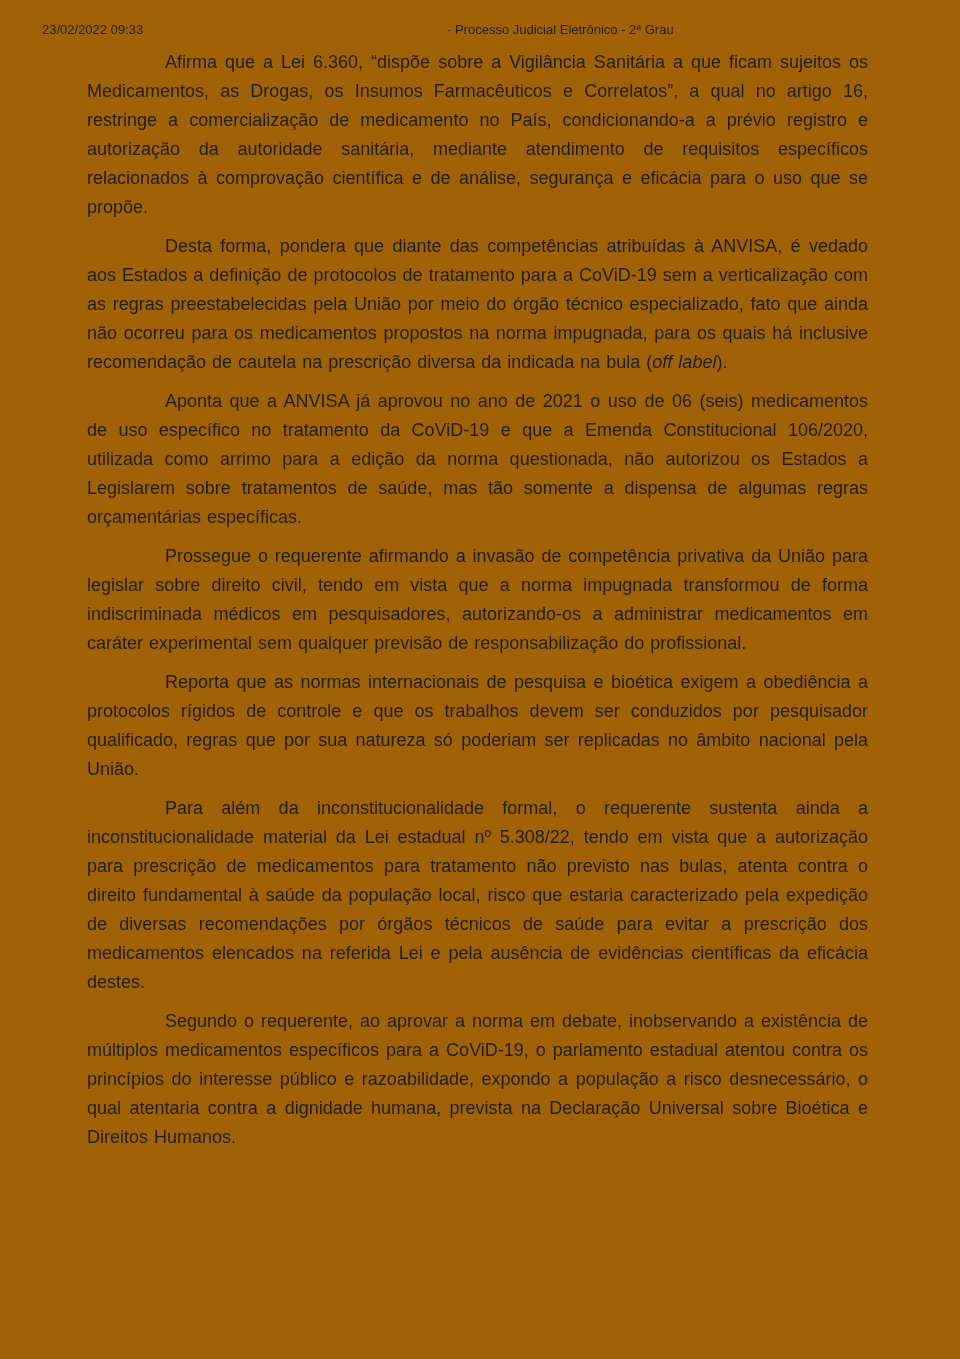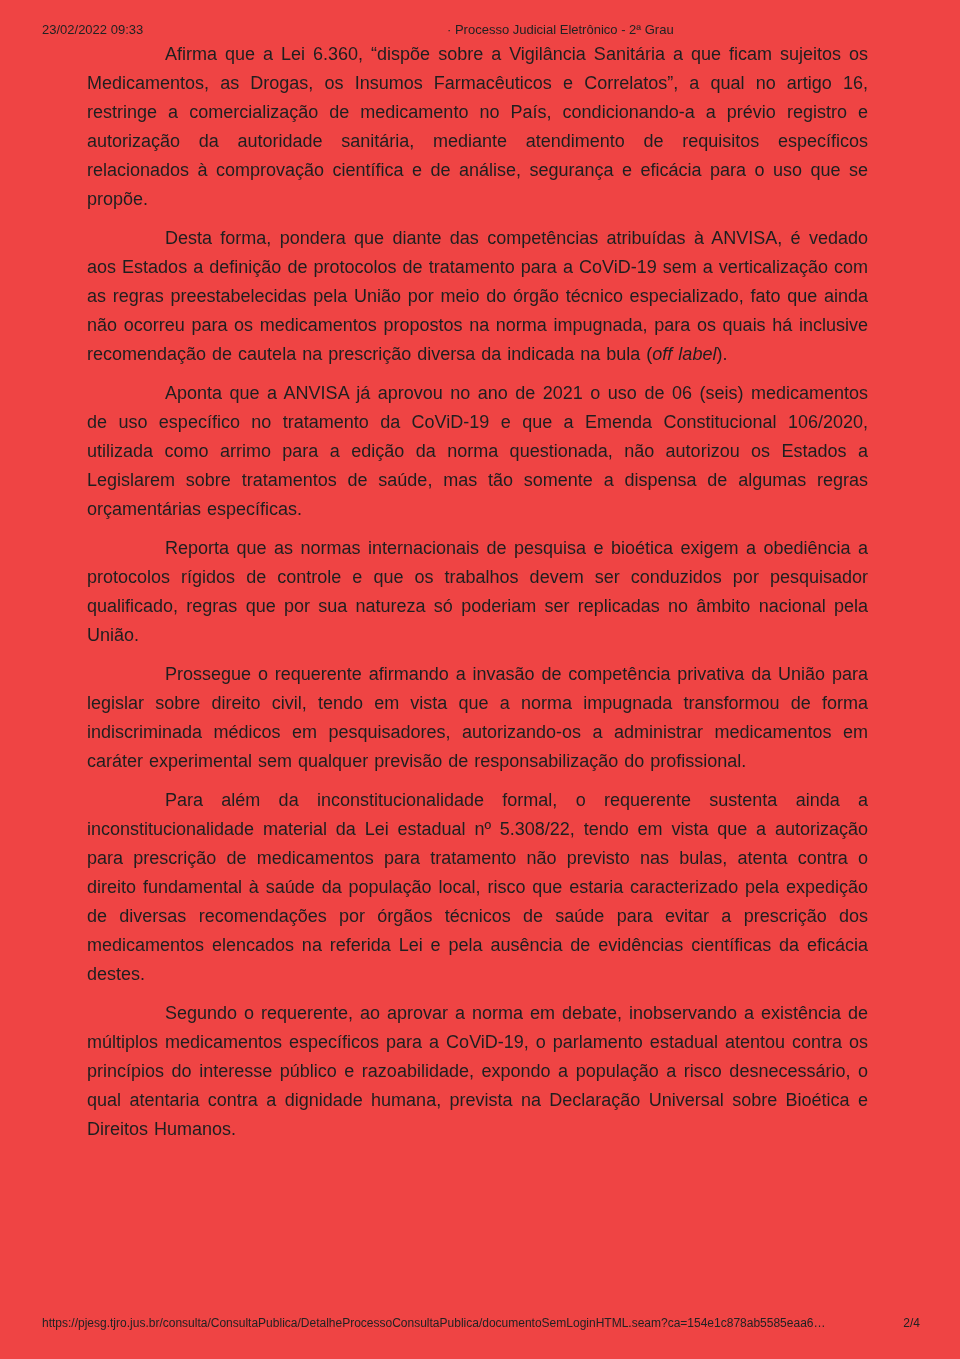--- a/index.html
+++ b/index.html
@@ -4,21 +4,21 @@
 <style>
   html, body {
     margin: 0;
     padding: 0;
     background: #ffffff;
   }
   .page {
     position: relative;
     width: 960px;
     height: 1359px;
-    background: #ef4444;
+    background: #a16207;
     font-family: "Liberation Sans", sans-serif;
     color: #1f1f1f;
     overflow: hidden;
   }
   .print-header {
     position: absolute;
     top: 22px;
     left: 0;
     width: 100%;
     height: 18px;
@@ -37,21 +37,21 @@
     top: 0;
     white-space: nowrap;
   }
   .content {
     position: absolute;
     top: 40px;
     left: 87px;
     width: 781px;
   }
   .para {
-    margin: 0 0 10px 0;
+    margin: 8px 0 10px 0;
     font-size: 18px;
     line-height: 29px;
     text-align: justify;
     text-indent: 78px;
     color: #1f1f1f;
     word-spacing: 1px;
   }
   .para em {
   }
   .print-footer {
@@ -84,24 +84,20 @@
   <div class="print-header">
     <span class="header-date">23/02/2022 09:33</span>
     <span class="header-title">· Processo Judicial Eletrônico - 2ª Grau</span>
   </div>
 
   <div class="content" id="doc-content">
 
   <p class="para"><span>Afirma que a Lei 6.360, “dispõe sobre a Vigilância Sanitária a que ficam sujeitos os Medicamentos, as Drogas, os Insumos Farmacêuticos e Correlatos”, a qual no artigo 16, restringe a comercialização de medicamento no País, condicionando-a a prévio registro e autorização da autoridade sanitária, mediante atendimento de requisitos específicos relacionados à comprovação científica e de análise, segurança e eficácia para o uso que se propõe.</span></p>
       <p class="para"><span>Desta forma, pondera que diante das competências atribuídas à ANVISA, é vedado aos Estados a definição de protocolos de tratamento para a CoViD-19 sem a verticalização com as regras preestabelecidas pela União por meio do órgão técnico especializado, fato que ainda não ocorreu para os medicamentos propostos na norma impugnada, para os quais há inclusive recomendação de cautela na prescrição diversa da indicada na bula (</span><em>off label</em><span>).</span></p>
       <p class="para"><span>Aponta que a ANVISA já aprovou no ano de 2021 o uso de 06 (seis) medicamentos de uso específico no tratamento da CoViD-19 e que a Emenda Constitucional 106/2020, utilizada como arrimo para a edição da norma questionada, não autorizou os Estados a Legislarem sobre tratamentos de saúde, mas tão somente a dispensa de algumas regras orçamentárias específicas.</span></p>
+      <p class="para"><span>Prossegue o requerente afirmando a invasão de competência privativa da União para legislar sobre direito civil, tendo em vista que a norma impugnada transformou de forma indiscriminada médicos em pesquisadores, autorizando-os a administrar medicamentos em caráter experimental sem qualquer previsão de responsabilização do profissional.</span></p>
       <p class="para"><span>Reporta que as normas internacionais de pesquisa e bioética exigem a obediência a protocolos rígidos de controle e que os trabalhos devem ser conduzidos por pesquisador qualificado, regras que por sua natureza só poderiam ser replicadas no âmbito nacional pela União.</span></p>
-      <p class="para"><span>Prossegue o requerente afirmando a invasão de competência privativa da União para legislar sobre direito civil, tendo em vista que a norma impugnada transformou de forma indiscriminada médicos em pesquisadores, autorizando-os a administrar medicamentos em caráter experimental sem qualquer previsão de responsabilização do profissional.</span></p>
       <p class="para"><span>Para além da inconstitucionalidade formal, o requerente sustenta ainda a inconstitucionalidade material da Lei estadual nº 5.308/22, tendo em vista que a autorização para prescrição de medicamentos para tratamento não previsto nas bulas, atenta contra o direito fundamental à saúde da população local, risco que estaria caracterizado pela expedição de diversas recomendações por órgãos técnicos de saúde para evitar a prescrição dos medicamentos elencados na referida Lei e pela ausência de evidências científicas da eficácia destes.</span></p>
       <p class="para"><span>Segundo o requerente, ao aprovar a norma em debate, inobservando a existência de múltiplos medicamentos específicos para a CoViD-19, o parlamento estadual atentou contra os princípios do interesse público e razoabilidade, expondo a população a risco desnecessário, o qual atentaria contra a dignidade humana, prevista na Declaração Universal sobre Bioética e Direitos Humanos.</span></p>
     </div>
 
-  <div class="print-footer">
-    <span class="footer-url">https://pjesg.tjro.jus.br/consulta/ConsultaPublica/DetalheProcessoConsultaPublica/documentoSemLoginHTML.seam?ca=154e1c878ab5585eaa6…</span>
-    <span class="footer-page">2/4</span>
-  </div>
 
 </div>
 
 </body></html>

